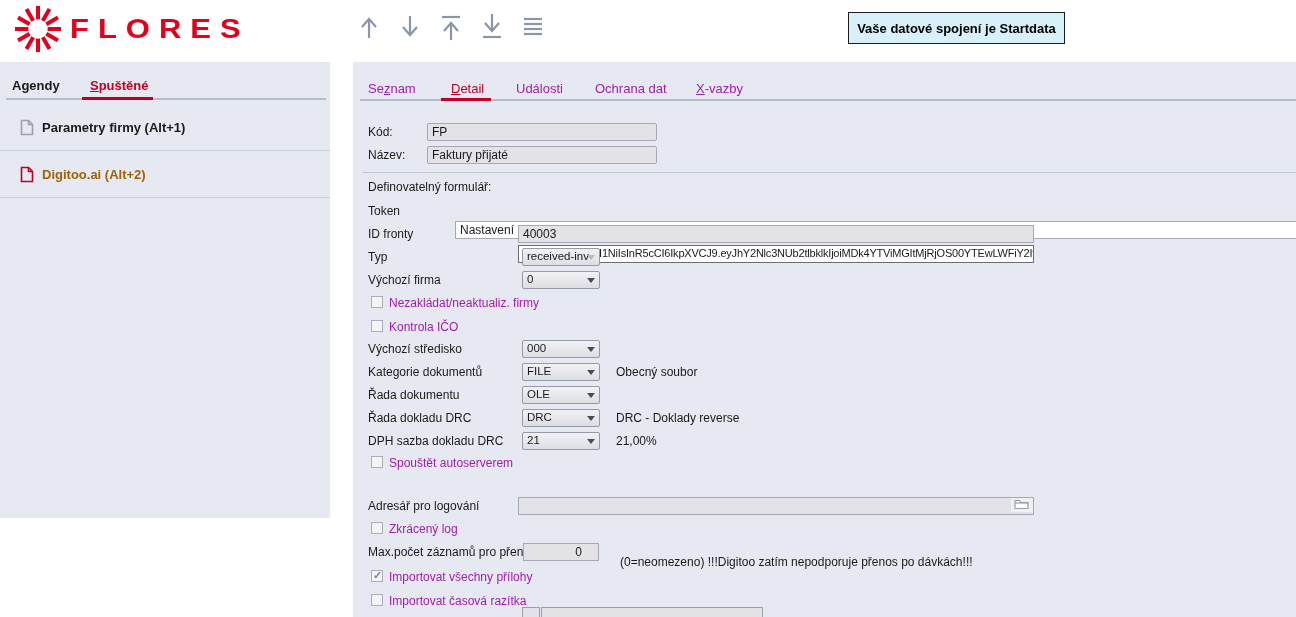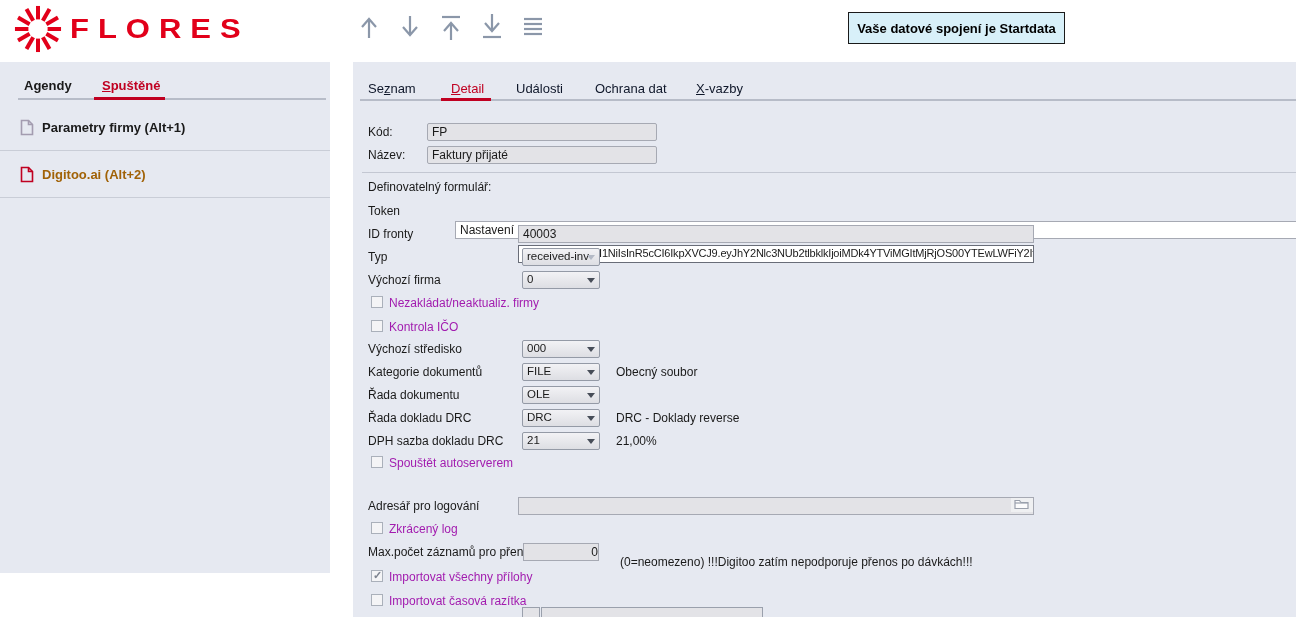--- a/index.html
+++ b/index.html
@@ -22,47 +22,47 @@
   .toolbar { position:absolute; left:356px; top:13px; display:flex; gap:15px; }
   .tbtn { width:26px; height:30px; background:none; border:none; cursor:pointer; padding:0; }
   .tbtn svg { stroke:#8b97a9; stroke-width:2.2; fill:none; }
   .conn-btn {
     position:absolute; left:848px; top:12px; width:217px; height:32px;
     background:#d8f0f9; border:1px solid #1a1a1a;
     font-family:"Liberation Sans",sans-serif; font-weight:bold; font-size:13px; color:#000;
     cursor:pointer;
   }
   
-  .sidebar { position:absolute; left:0; top:62px; width:330px; height:511px; background:#e6e9f1;padding-left:12px; }
+  .sidebar { position:absolute; left:0; top:62px; width:330px; height:456px; background:#e6e9f1; }
   .side-tabs { position:relative; height:40px; }
   .stab { position:absolute; top:16px; font-size:13px; font-weight:bold; cursor:pointer; background:none; border:none; font-family:inherit; }
   .stab .mn { text-decoration:underline; }
   .stab-agendy { left:12px; color:#1a1a1a; }
   .stab-spustene { left:90px; color:#c00021; }
   .side-tabline { position:absolute; left:6px; right:4px; top:36px; height:2px; background:#b7bcc8; }
   .side-activebar { position:absolute; left:82px; width:71px; top:35px; height:3px; background:#c00021; }
   .side-item { position:absolute; left:0; width:330px; height:46px; border-bottom:1px solid #c9cdd7; cursor:pointer; display:flex; align-items:center; }
   .side-item .doc { margin-left:20px; }
   .side-item .silabel { margin-left:8px; font-size:13px; font-weight:bold;text-align:center; }
   .item-1 { top:43px; }
   .item-2 { top:90px; }
   .item-2 .silabel { color:#a16207; }
   
   .main { position:absolute; left:353px; top:62px; width:943px; height:555px; background:#e6e9f1; overflow:hidden; }
-  .mtab { position:absolute; top:19px; font-size:13px; color:#0f172a; cursor:pointer; background:none; border:none; font-family:inherit; }
+  .mtab { position:absolute; top:19px; font-size:13px; color:#a21caf; cursor:pointer; background:none; border:none; font-family:inherit; }
   .mtab .mn { text-decoration:underline; }
   .mtab-active { color:#c00021; }
   .main-tabline { position:absolute; left:7px; right:0; top:37px; height:2px; background:#b7bcc8; }
   .main-activebar { position:absolute; left:88px; width:50px; top:36px; height:3px; background:#c00021; }
   
   .row { position:absolute; left:0; right:0; height:19px; }
   .lbl { position:absolute; left:15px; top:2px; white-space:nowrap; }
   .inp {
     position:absolute; height:18px; top:0; border:1px solid #a6a9b3; background:#e3e3e7;
-    border-radius:2px; padding:1px 0 0 4px; overflow:hidden; white-space:nowrap; font-size:12px;
+    border-radius:2px; padding:1px 16px 0 4px; overflow:hidden; white-space:nowrap; font-size:12px;
   }
   .inp.white { background:#fff;margin-top:43px; }
   .inp.dark-border { border-color:#696d78; border-radius:0; font-size:11px; letter-spacing:-0.2px; }
   .groupline { position:absolute; left:9px; right:0; height:1px; background:#c3c7d2; }
   .dd {
     position:absolute; top:0; left:169px; width:78px; height:18px;
     border:1px solid #949aa6; border-radius:2px;
     background:linear-gradient(#f2f2f5,#dddee3); cursor:pointer;
     padding:1px 16px 0 4px; font-size:11.5px; overflow:hidden; white-space:nowrap;
   }

